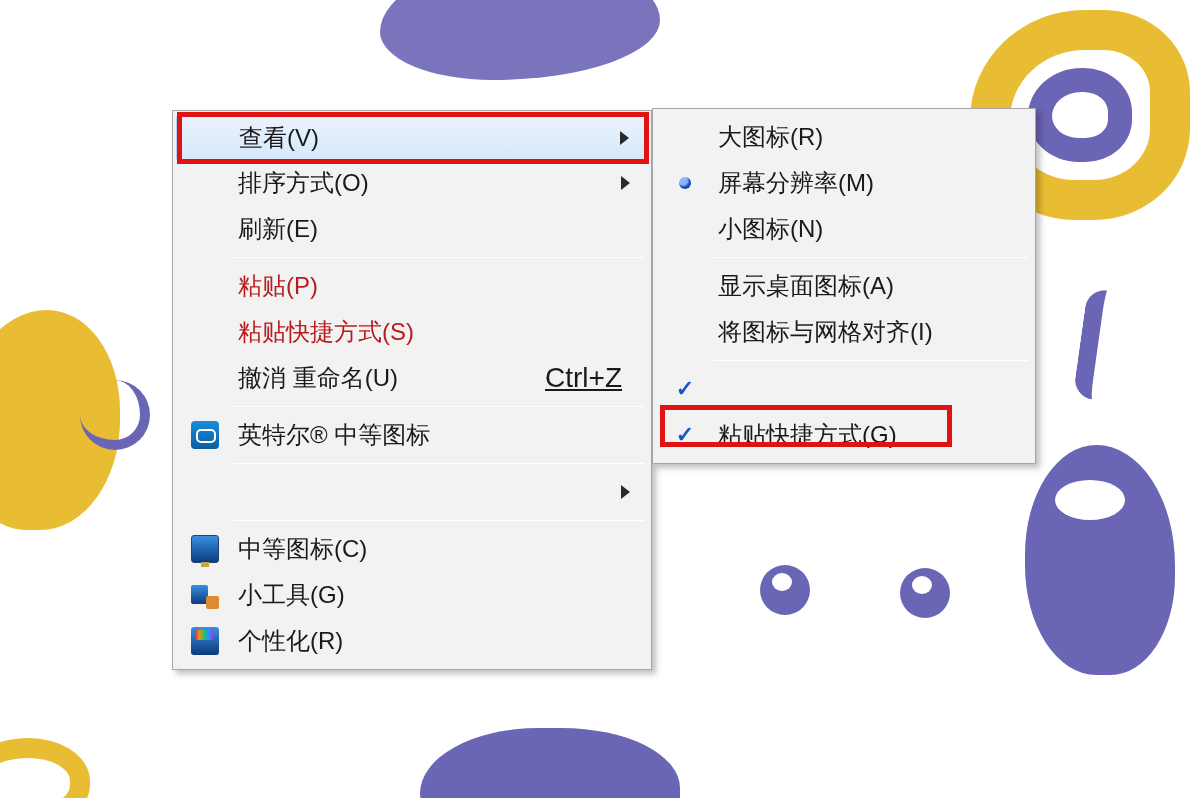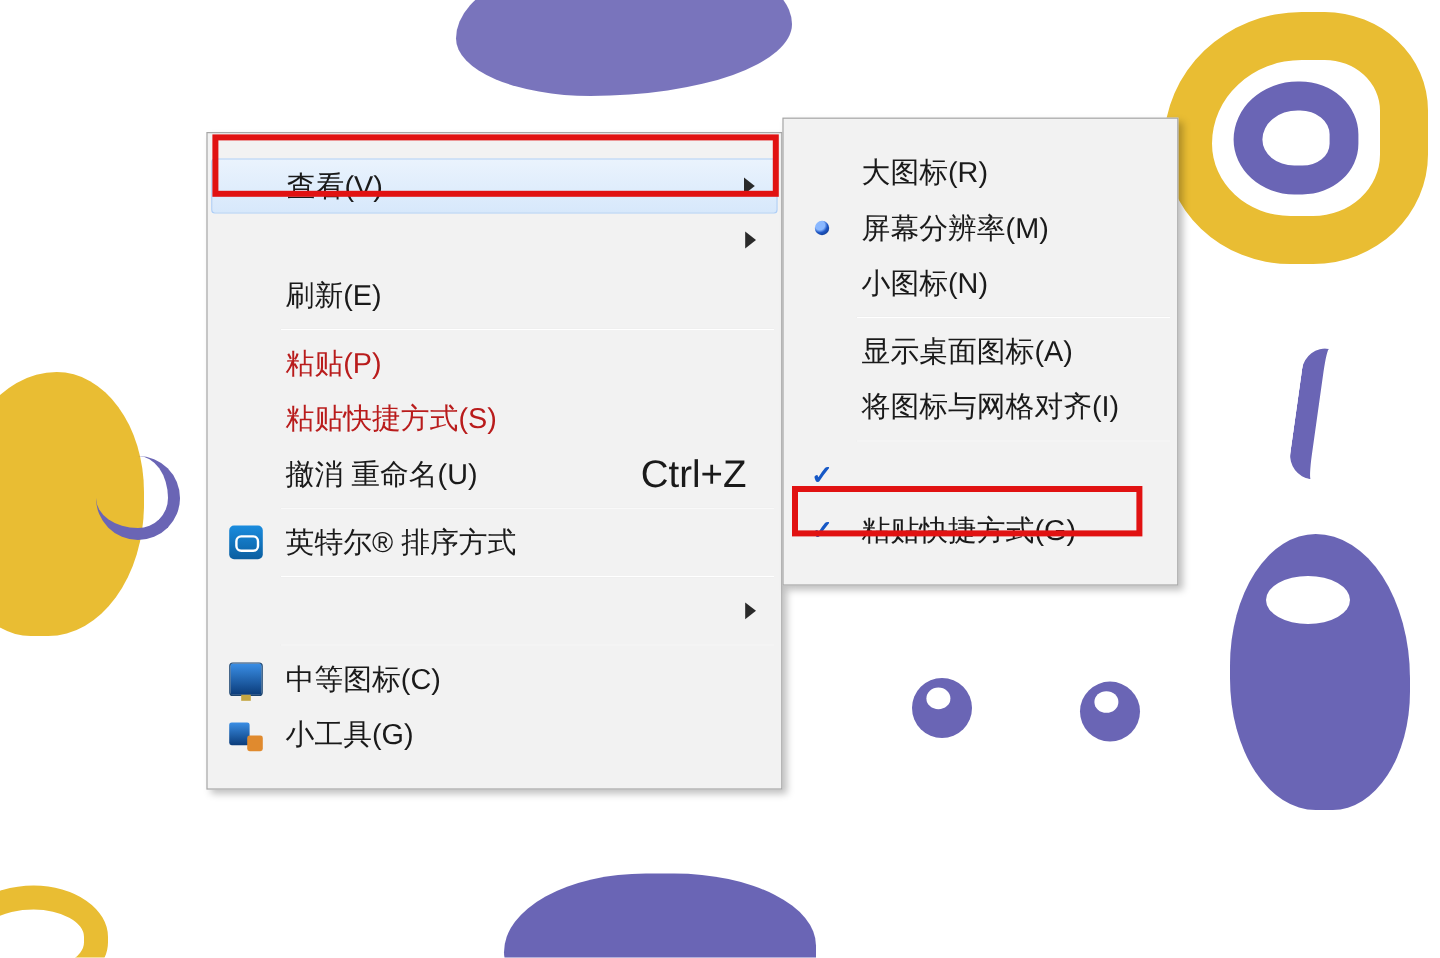--- a/index.html
+++ b/index.html
@@ -27,25 +27,25 @@
     .eye1 { top: 565px; left: 760px; }
     .eye2 { top: 568px; left: 900px; }
     .stroke1 { top: 290px; right: 80px; width: 40px; height: 110px; border-left: 18px solid #6a65b5; border-radius: 40px; transform: rotate(8deg);}
 
     
     .context-menu {
       position: absolute;
       background: #f2f2f2;
       border: 1px solid #a7a7a7;
       box-shadow: 4px 4px 6px rgba(0,0,0,.25);
-      padding: 22px 3px;
+      padding: 5px 3px;
       z-index: 10;
     }
     .menu-main { top: 110px; left: 172px; width: 480px; }
-    .menu-sub  { top: 98px; left: 652px; width: 330px; }
+    .menu-sub  { top: 108px; left: 652px; width: 384px; }
 
     .menu-row {
       display: flex;
       align-items: center;
       height: 46px;
       position: relative;
     }
     .menu-icon-col {
       width: 58px;
       display: flex;
@@ -53,23 +53,24 @@
       justify-content: center;
       flex-shrink: 0;
     }
     .menu-label {
       flex: 1;
       font-size: 24px;
       color: #1a1a1a;
       padding-left: 4px;
     }
     .menu-shortcut {
-      font-size: 32px;
+      font-size: 28px;
       color: #1a1a1a;
       padding-right: 26px;
+      text-decoration: underline;
     }
     .menu-arrow {
       position: absolute;
       right: 18px;
       top: 50%;
       transform: translateY(-50%);
       width: 0; height: 0;
       border-left: 9px solid #2a2a2a;
       border-top: 7px solid transparent;
       border-bottom: 7px solid transparent;
@@ -127,20 +128,21 @@
 <div class="bg-deco dot-eye eye2"></div>
 
 <div class="context-menu menu-main">
   <div class="menu-row hover-row">
     <div class="menu-icon-col"></div>
     <div class="menu-label">查看(V)</div>
     <div class="menu-arrow"></div>
   </div>
   <div class="menu-row">
     <div class="menu-icon-col"></div>
+    <div class="menu-label">排序方式(O)</div>
     <div class="menu-arrow"></div>
   </div>
   <div class="menu-row">
     <div class="menu-icon-col"></div>
     <div class="menu-label">刷新(E)</div>
   </div>
 
   <div class="sep"></div>
 
   <div class="menu-row disabled">
@@ -156,21 +158,21 @@
     <div class="menu-label">撤消 重命名(U)</div>
     <div class="menu-shortcut">Ctrl+Z</div>
   </div>
 
   <div class="sep"></div>
 
   <div class="menu-row">
     <div class="menu-icon-col">
         <span class="icn icn-intel"></span>
       </div>
-    <div class="menu-label">英特尔® 排序方式</div>
+    <div class="menu-label">英特尔® 中等图标</div>
   </div>
 
   <div class="sep"></div>
 
   <div class="menu-row">
     <div class="menu-icon-col"></div>
     <div class="menu-arrow"></div>
   </div>
 
   <div class="sep"></div>
@@ -179,20 +181,26 @@
     <div class="menu-icon-col">
         <span class="icn icn-monitor"></span>
       </div>
     <div class="menu-label">中等图标(C)</div>
   </div>
   <div class="menu-row">
     <div class="menu-icon-col">
         <span class="icn icn-gadget"></span>
       </div>
     <div class="menu-label">小工具(G)</div>
+  </div>
+  <div class="menu-row">
+    <div class="menu-icon-col">
+        <span class="icn icn-pers"></span>
+      </div>
+    <div class="menu-label">个性化(R)</div>
   </div>
 </div>
 
 <div class="context-menu menu-sub">
   <div class="menu-row">
     <div class="menu-icon-col"></div>
     <div class="menu-label">大图标(R)</div>
   </div>
   <div class="menu-row">
     <div class="menu-icon-col">

